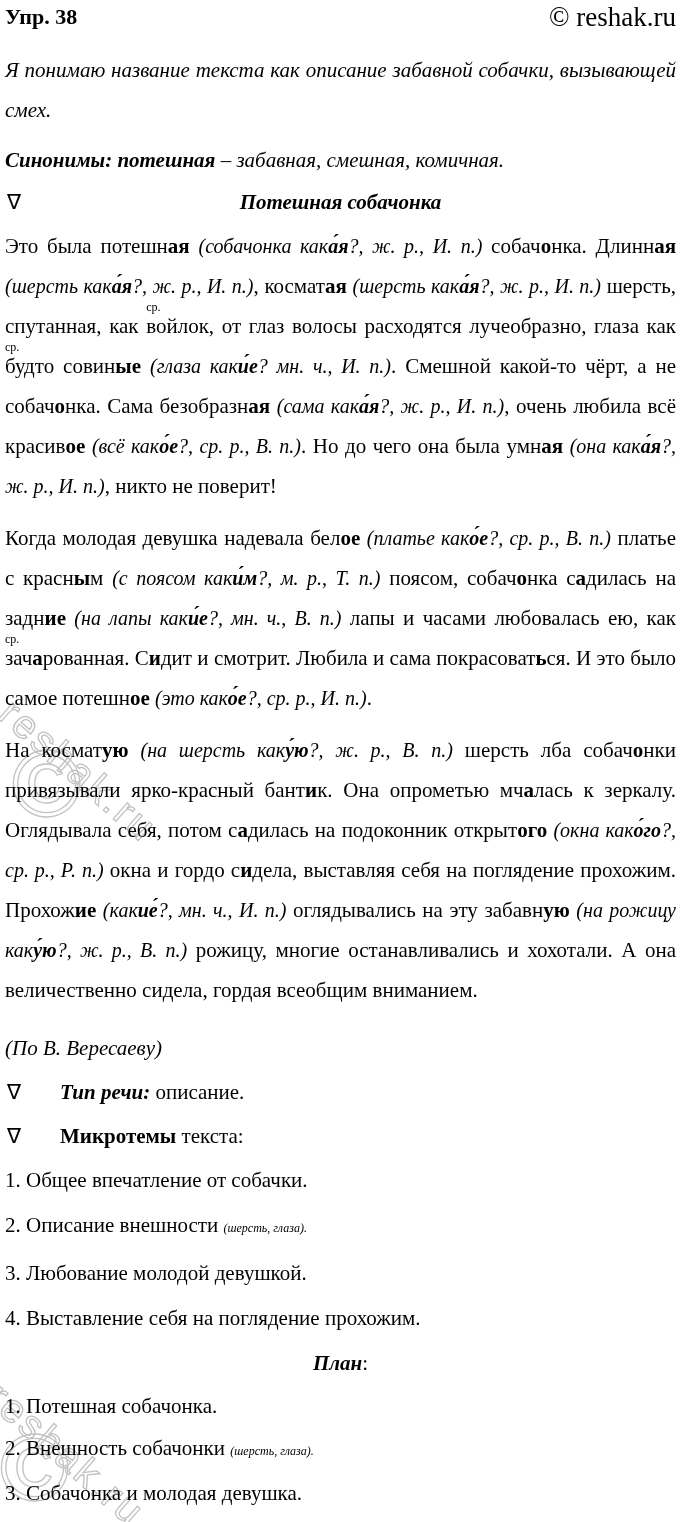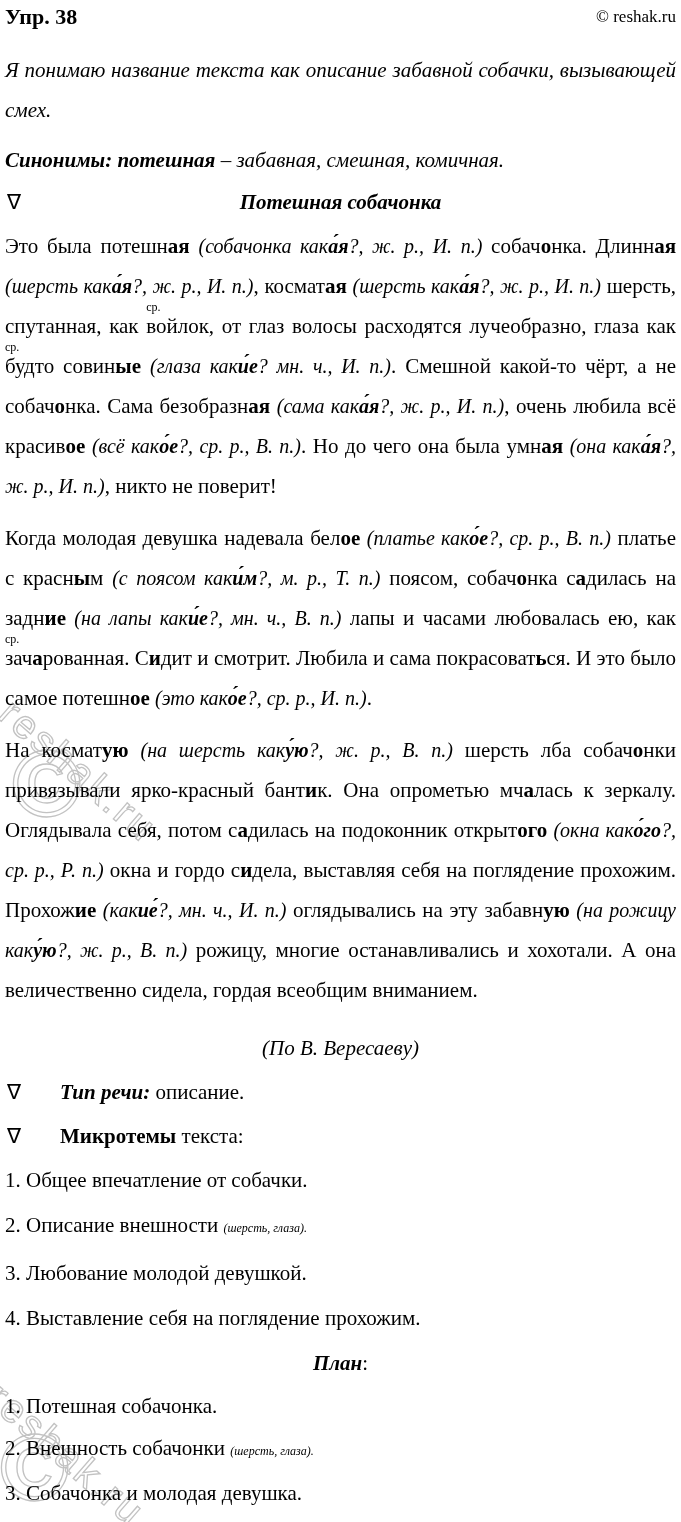--- a/index.html
+++ b/index.html
@@ -10,32 +10,32 @@
     font-size: 21px;
     position: relative;
     overflow: hidden;
     box-sizing: border-box;
     padding: 4px 5px 0 5px;
   }
   
   .header-row { display: flex; justify-content: space-between; align-items: flex-end;
                 line-height: 26px; margin-bottom: 0; }
   .exercise-label { font-weight: bold; font-size: 22px; }
-  .copyright-label { font-size: 17px; }
+  .copyright-label { font-size: 27px; }
 
   
   .block { position: relative; }
   .para { text-align: justify; line-height: 40px; }
   .intro-sp { margin-top: 20px; margin-bottom: 10px; }
   .one-line { line-height: 40px; }
   .title-line { text-align: center; line-height: 40px; margin: 2px 0 4px 0; }
   .pa { margin-bottom: 12px; }
   .pb { margin-bottom: 12px; }
   .pc { margin-bottom: 16px; }
-  .right-line { text-align: center; line-height: 44px; }
+  .right-line { text-align: left; line-height: 44px; }
   .marker-line { padding-left: 55px; line-height: 44px; }
   .item-line { line-height: 45px; }
   .center-line { text-align: center; line-height: 44px; }
   .plan-item { line-height: 42px; }
 
   .marker { position: absolute; left: 2px; top: 0;
             font-family: "DejaVu Sans", sans-serif; font-size: 21px; font-weight: normal; }
 
   
   .b { font-weight: bold; }

